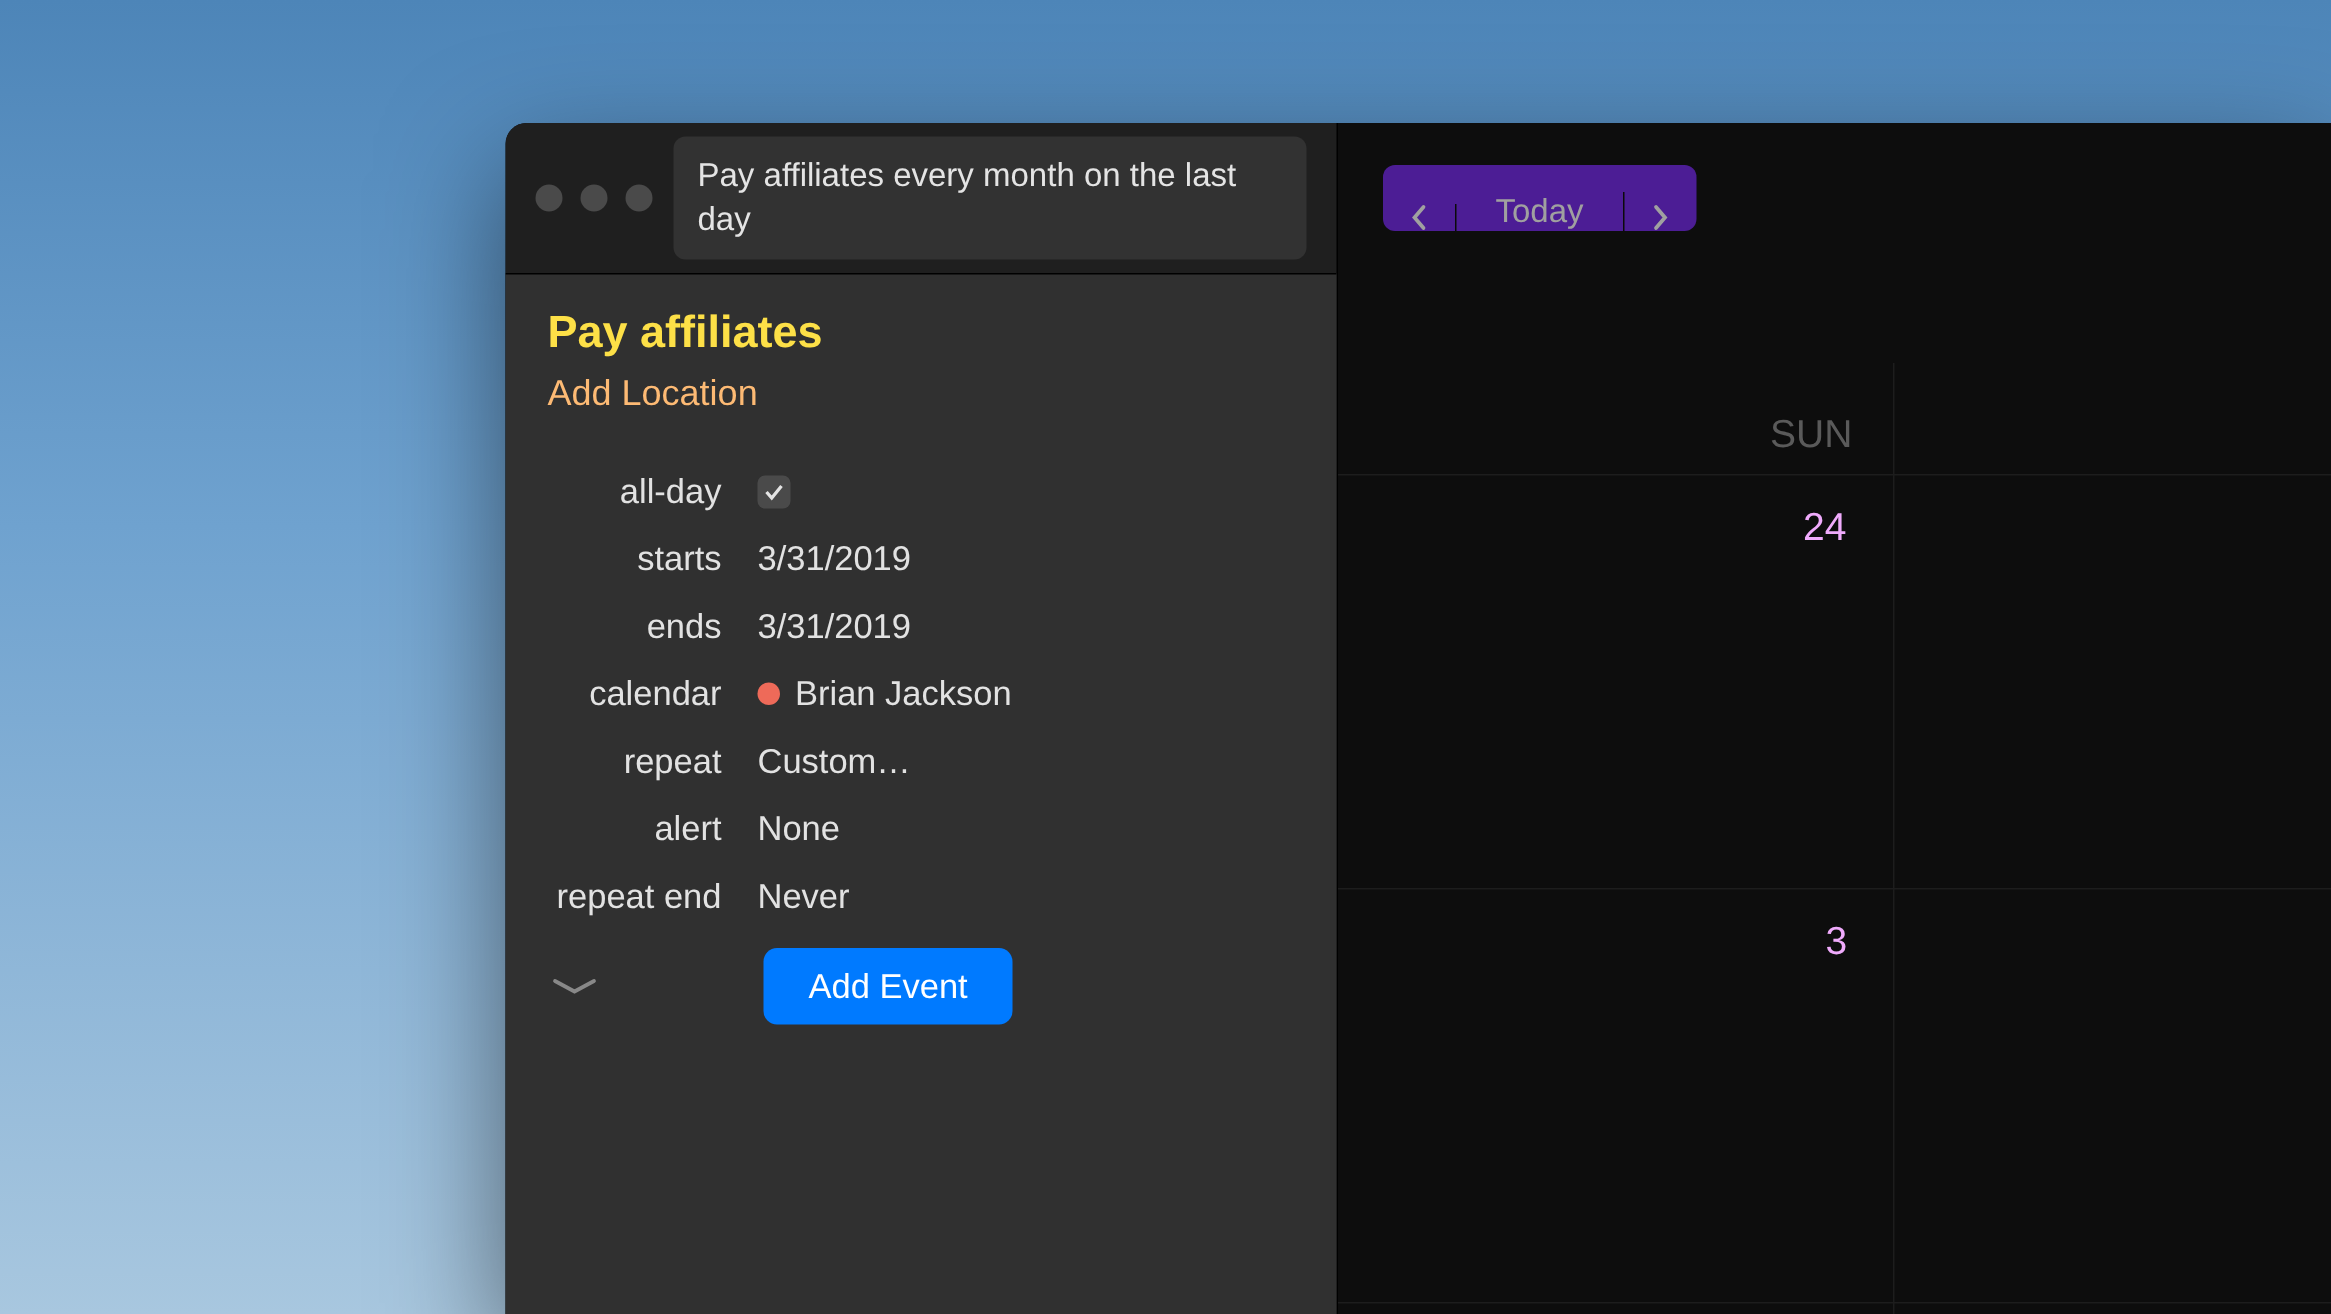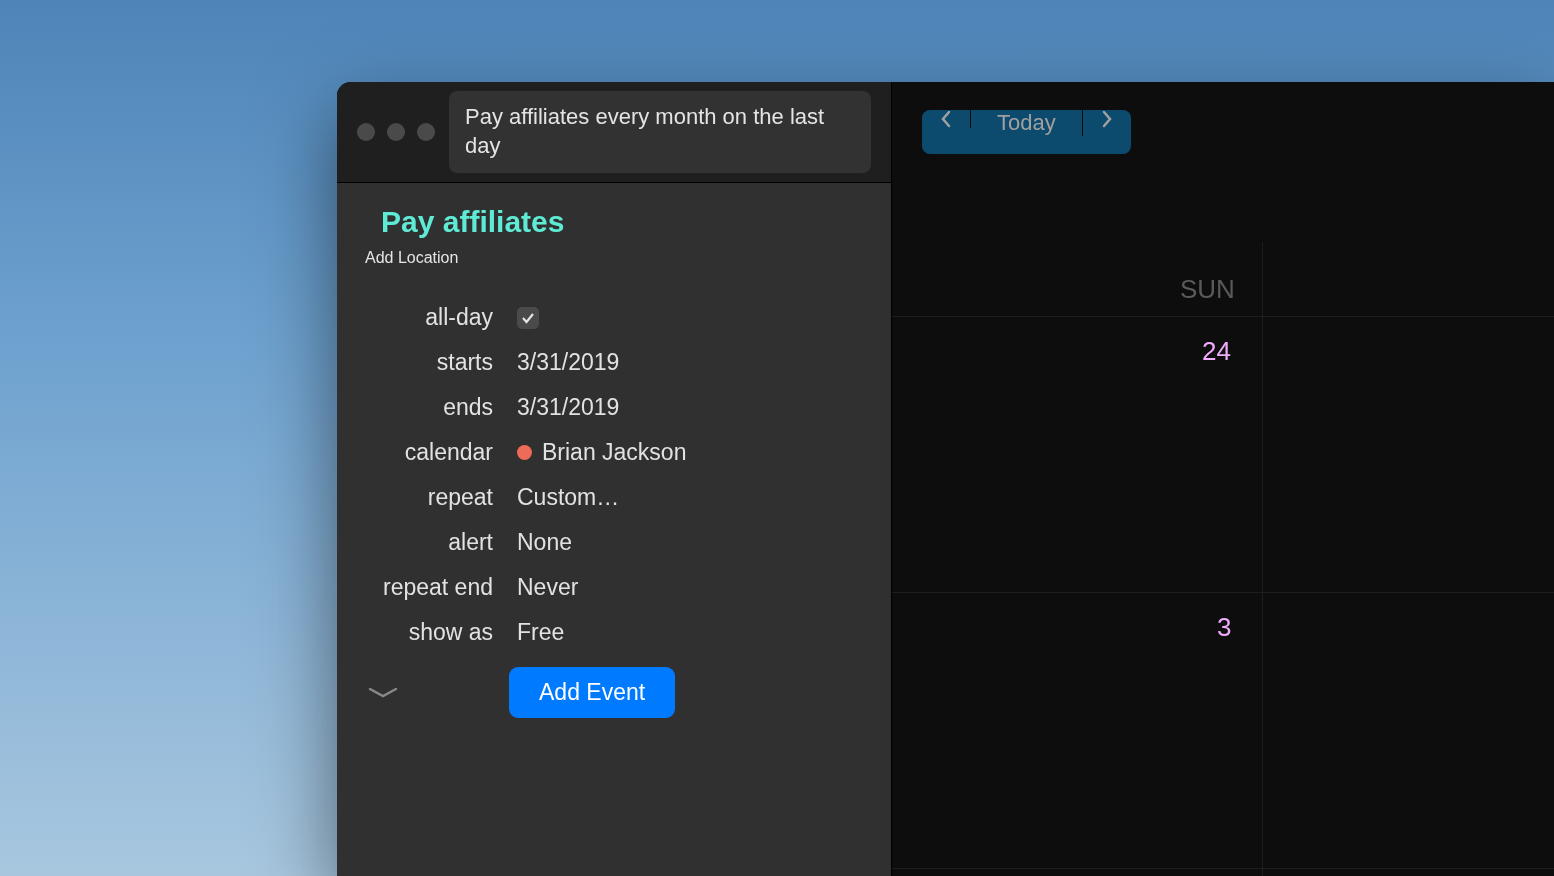--- a/index.html
+++ b/index.html
@@ -52,37 +52,36 @@
     line-height: 1.3;
   }
   .event-panel {
     flex: 1;
     background: #303030;
     padding-top: 22px;
     position: relative;
     border-top: 1px solid #000;
   }
   .event-title {
-    color: #5eead4;
+    color: #fde047;
     font-size: 30px;
     font-weight: 600;
-    padding: 0 28px 10px 44px;
+    padding: 0 28px 10px 28px;
   }
   .event-location {
-    color: #e5e5e5;
-    font-size: 16px;
+    color: #fdba74;
+    font-size: 24px;
     padding: 0 28px 28px 28px;
   }
   .form-row {
     display: flex;
     align-items: center;
     padding: 0 28px;
     min-height: 45px;
     font-size: 23px;
-    margin-left: 12px;
   }
   .form-row .lbl {
     width: 140px;
     text-align: right;
     color: #e2e2e2;
     padding-right: 24px;
     flex-shrink: 0;
   }
   .form-row .val {
     color: #e2e2e2;
@@ -134,25 +133,25 @@
     color: #5a5a5a;
   }
   .rp-toolbar {
     height: 100px;
     display: flex;
     align-items: center;
     padding: 0 30px;
   }
   .seg {
     display: flex;
-    background: #0c4a6e;
+    background: #4c1d95;
     border-radius: 8px;
     overflow: hidden;
     height: 44px;
-    align-items: flex-start;
+    align-items: flex-end;
   }
   .seg .seg-btn {
     display: flex;
     align-items: center;
     justify-content: center;
     padding: 0 18px;
     color: #a0a0a0;
     font-size: 22px;
     border-right: 1px solid #0a0a0a;
     cursor: pointer;
@@ -245,24 +244,20 @@
       <div class="form-row">
         <div class="lbl">alert</div>
         <div class="val">None</div>
       </div>
 
       <div class="form-row">
         <div class="lbl">repeat end</div>
         <div class="val">Never</div>
       </div>
 
-      <div class="form-row">
-        <div class="lbl">show as</div>
-        <div class="val">Free</div>
-      </div>
 
       <div class="button-row">
         <div class="expand-handle">
           <svg viewBox="0 0 34 14">
               <polyline points="4,3 17,10 30,3" fill="none" stroke="#888" stroke-width="2.5" stroke-linecap="round"></polyline>
             </svg>
         </div>
         <div style="width:108px;"></div>
         <button class="add-btn">Add Event</button>
       </div>

